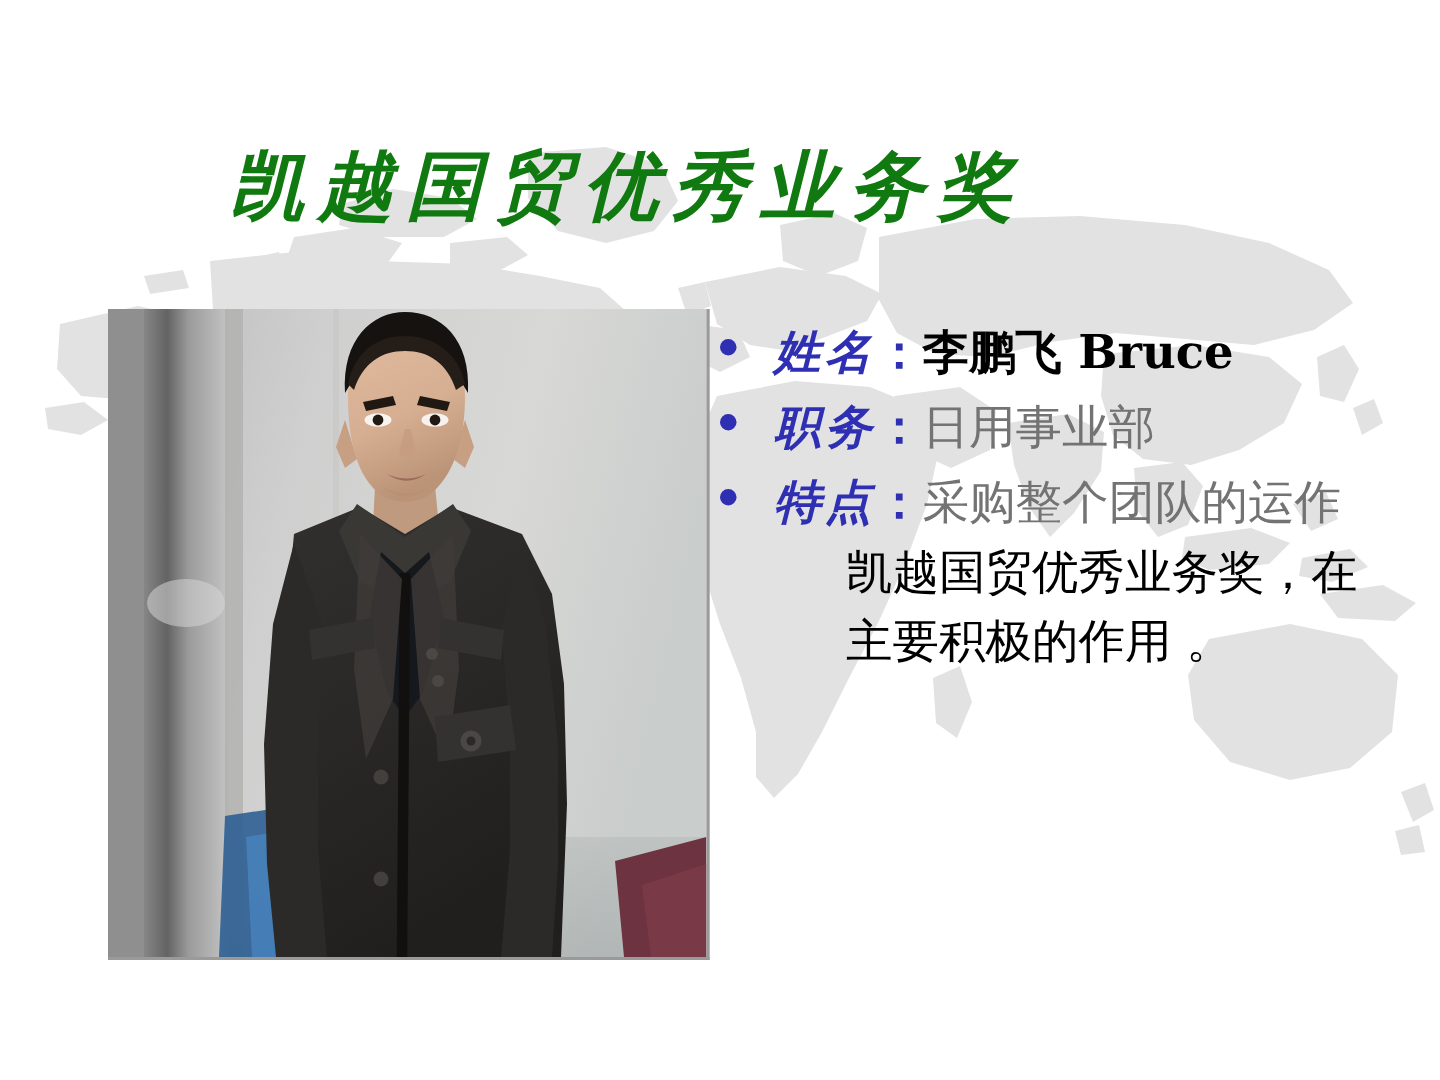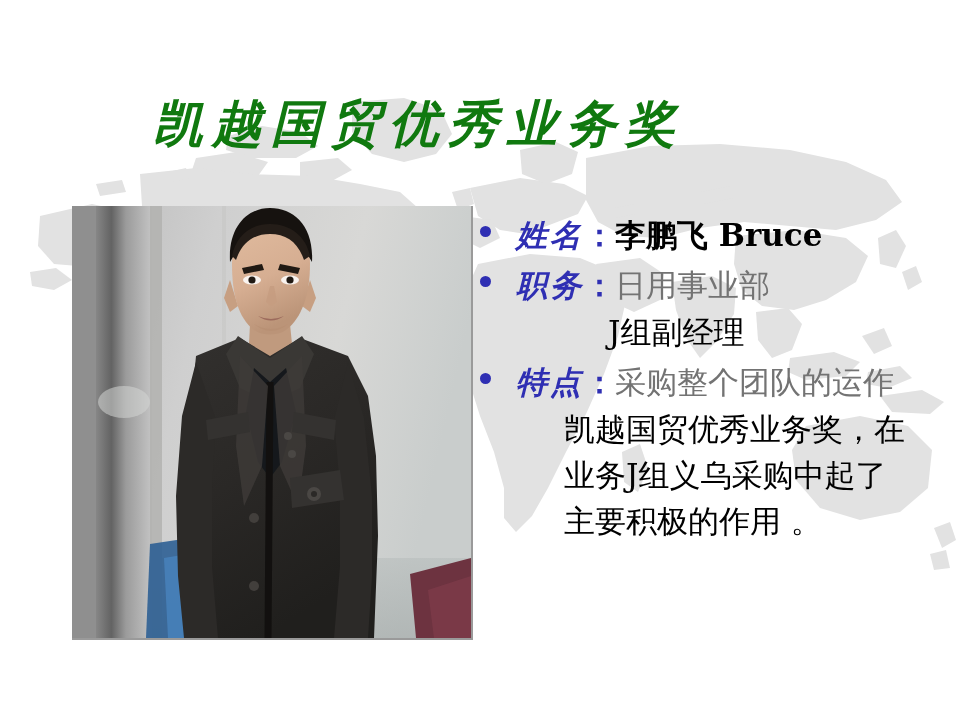--- a/index.html
+++ b/index.html
@@ -327,30 +327,28 @@
       <div class="line">
         <span class="lbl">姓名</span><span class="colon">：</span><span class="val">李鹏飞 Bruce</span>
       </div>
     </div>
 
     <div class="row">
       <span class="bullet"></span>
       <div class="line">
         <span class="lbl">职务</span><span class="colon">：</span><span class="val-n">日用事业部</span>
       </div>
-      <div class="cont">J组副经理</div>
     </div>
 
 
     <div class="row">
       <span class="bullet"></span>
       <div class="line">
         <span class="lbl">特点</span><span class="colon">：</span><span class="val-n">采购整个团队的运作</span>
       </div>
       <div class="wrapblock">
         <span class="ln">凯越国贸优秀业务奖，在</span>
-        <span class="ln">业务J组义乌采购中起了</span>
         <span class="ln">主要积极的作用 。</span>
       </div>
     </div>
 
   </div>
 </div>
 
 </body></html>

